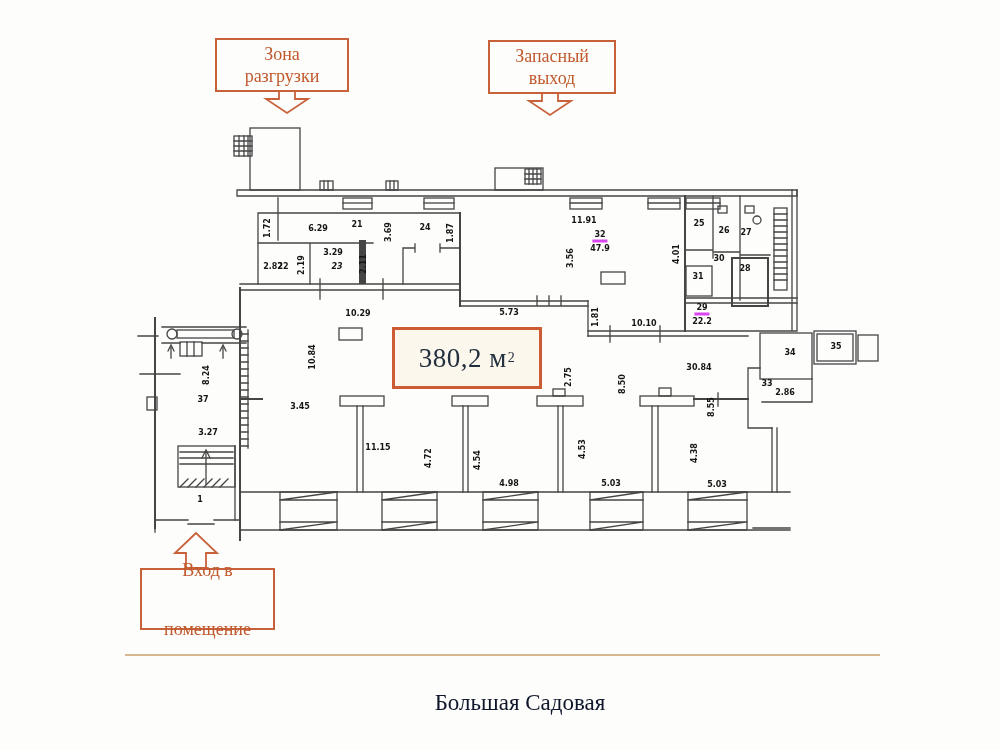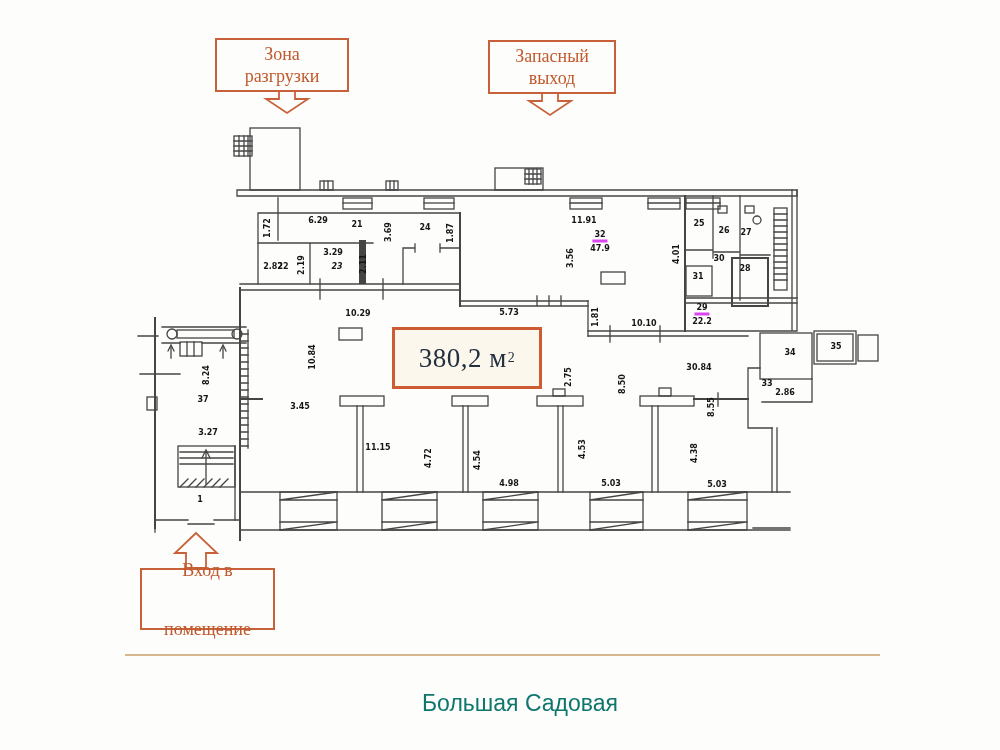--- a/index.html
+++ b/index.html
@@ -12,21 +12,21 @@
            display:flex;flex-direction:column;align-items:center;justify-content:center;
            text-align:center;}
   
   .area-badge{position:absolute;left:392px;top:327px;width:144px;height:56px;
               border:3px solid #cd5b34;background:#fcf7ec;display:flex;align-items:center;
               justify-content:center;color:#23303f;font-family:"Liberation Serif",serif;
               font-size:27px;letter-spacing:.5px;}
   .area-badge sup{font-size:14px;margin-left:1px;}
   
   .street-name{position:absolute;left:320px;top:690px;width:400px;text-align:center;
-               color:#0f766e;font-family:Liberation Sans, sans-serif;font-size:23px;}
+               color:#0f172a;font-family:Liberation Serif, serif;font-size:23px;}
   
   #plan-labels span{position:absolute;font-family:"DejaVu Sans",sans-serif;font-weight:700;
                font-size:8px;color:#161616;white-space:nowrap;transform:translate(-50%,-50%);}
   #plan-labels span.v{transform:translate(-50%,-50%) rotate(-90deg);}
   #plan-labels span.u{border-bottom:3px solid #d946ef;padding:0 2px 1px 2px;}
 </style>
 </head>
 <body>
 
 <div class="stage">
@@ -151,21 +151,21 @@
       <path d="M279 88 V99 H266 L287 113 L308 99 H295 V88 Z"></path>
       <path d="M542 90 V101 H529 L550 115 L571 101 H558 V90 Z"></path>
       <path d="M196 533 L175 553 H186 V568 H206 V553 H217 Z"></path>
     </g>
 
     <path d="M125 655 H880" stroke="#c9a06a" stroke-width="1.5"></path>
   </svg>
 
   <div id="plan-labels">
       <span class="v" style="left: 267px; top: 228px;">1.72</span>
-      <span style="left: 318px; top: 220px;">6.29</span>
+      <span style="left: 318px; top: 228px;">6.29</span>
       <span style="left: 357px; top: 224px;">21</span>
       <span class="v" style="left: 388px; top: 232px;">3.69</span>
       <span style="left: 425px; top: 227px;">24</span>
       <span class="v" style="left: 450px; top: 233px;">1.87</span>
       <span style="left: 273px; top: 252px; margin-top: 14px;">2.82</span>
       <span style="left: 333px; top: 252px;">3.29</span>
       <span style="left: 283px; top: 266px;">22</span>
       <span class="v" style="left: 301px; top: 265px;">2.19</span>
       <span style="left: 337px; top: 266px; font-style: italic;">23</span>
       <span class="v" style="left: 363px; top: 264px;">2.11</span>

